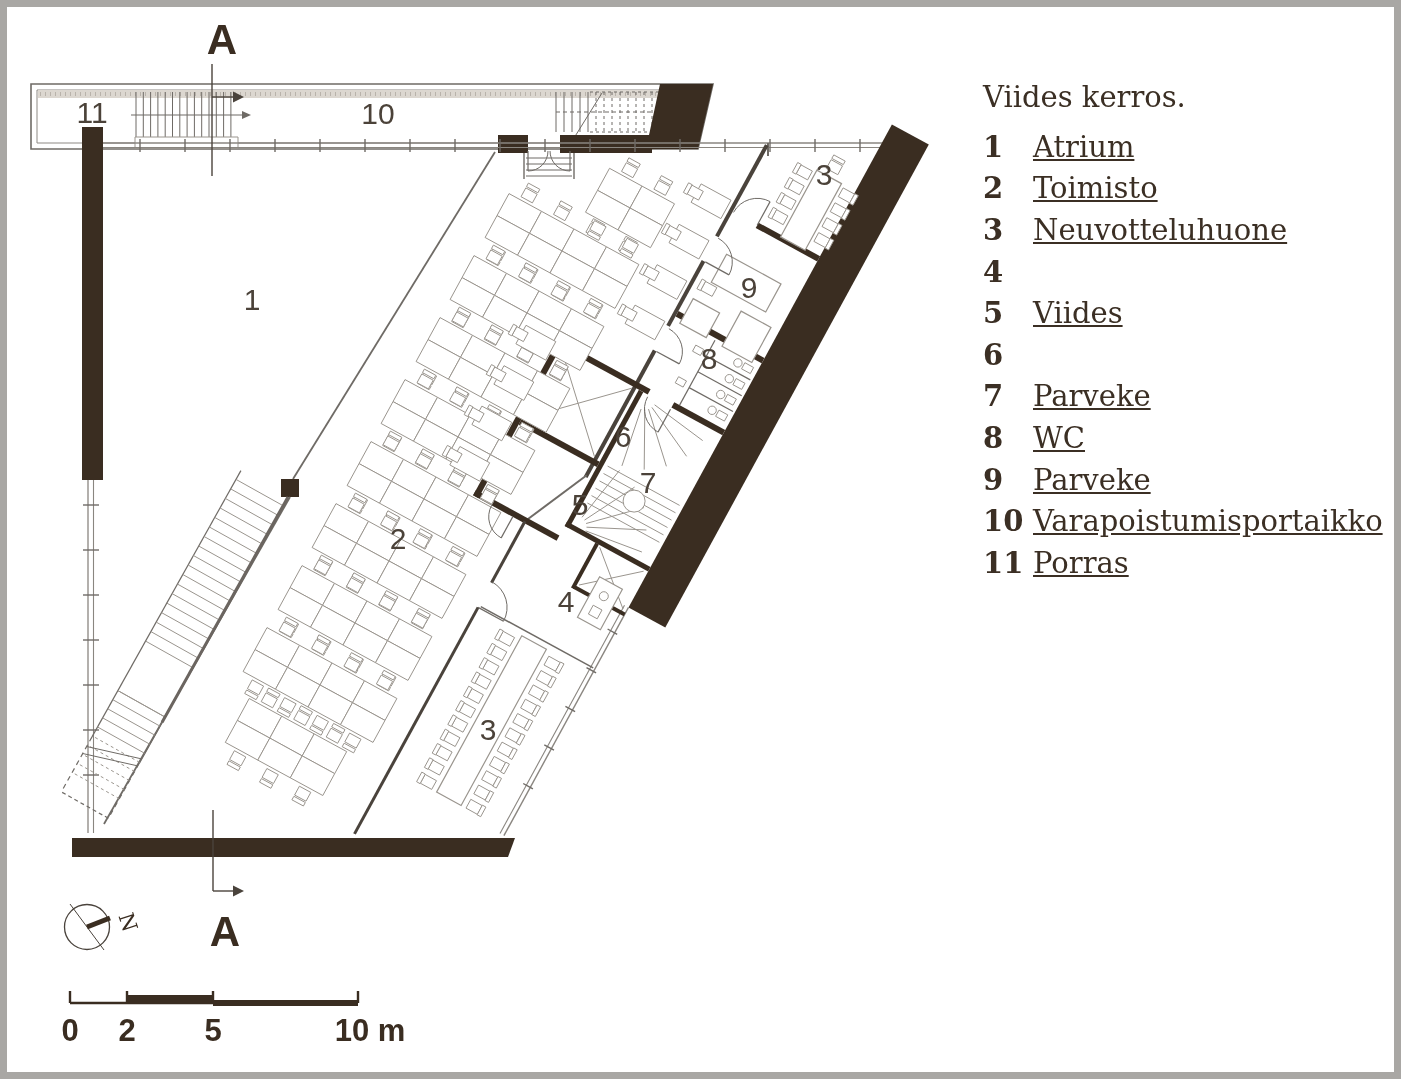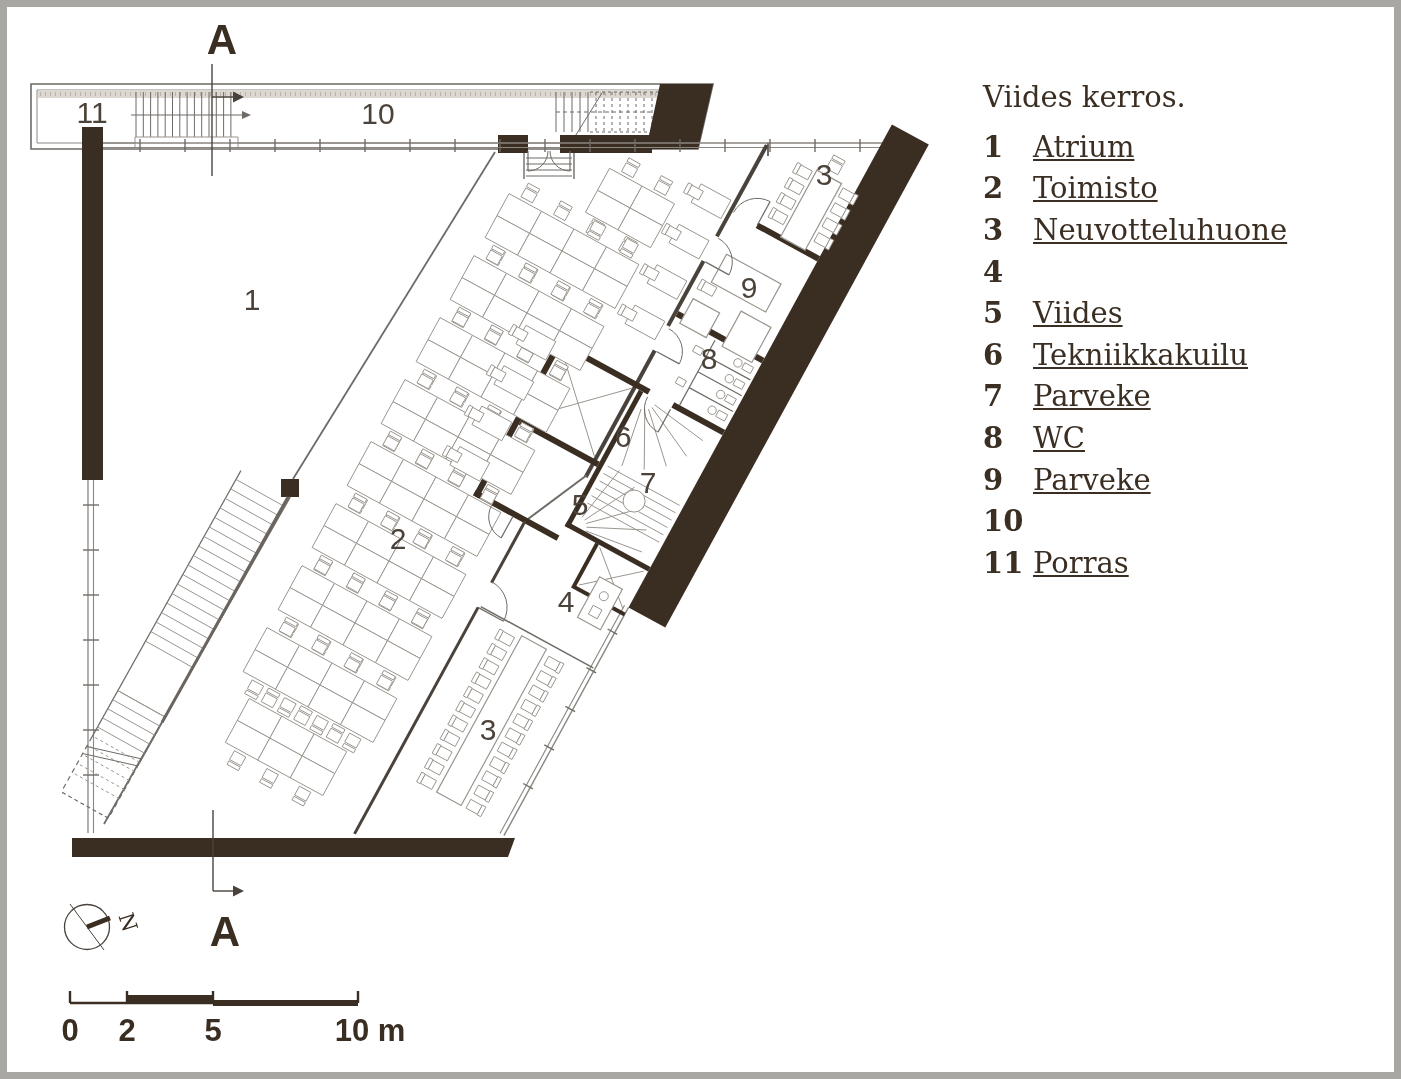--- a/index.html
+++ b/index.html
@@ -589,36 +589,36 @@
       </div>
     <div class="lg-row">
         <span class="lg-num">4</span>
       </div>
     <div class="lg-row">
         <span class="lg-num">5</span>
         <span class="lg-label">Viides</span>
       </div>
     <div class="lg-row">
         <span class="lg-num">6</span>
-        <span class="lg-label">Tekniikkakuilu</span>
       </div>
     <div class="lg-row">
         <span class="lg-num">7</span>
         <span class="lg-label">Parveke</span>
       </div>
     <div class="lg-row">
         <span class="lg-num">8</span>
         <span class="lg-label">WC</span>
       </div>
     <div class="lg-row">
         <span class="lg-num">9</span>
         <span class="lg-label">Parveke</span>
       </div>
     <div class="lg-row">
         <span class="lg-num">10</span>
+        <span class="lg-label">Varapoistumisportaikko</span>
       </div>
     <div class="lg-row">
         <span class="lg-num">11</span>
         <span class="lg-label">Porras</span>
       </div>
   </div>
 
   <div class="frame"></div>
 </div>
 

